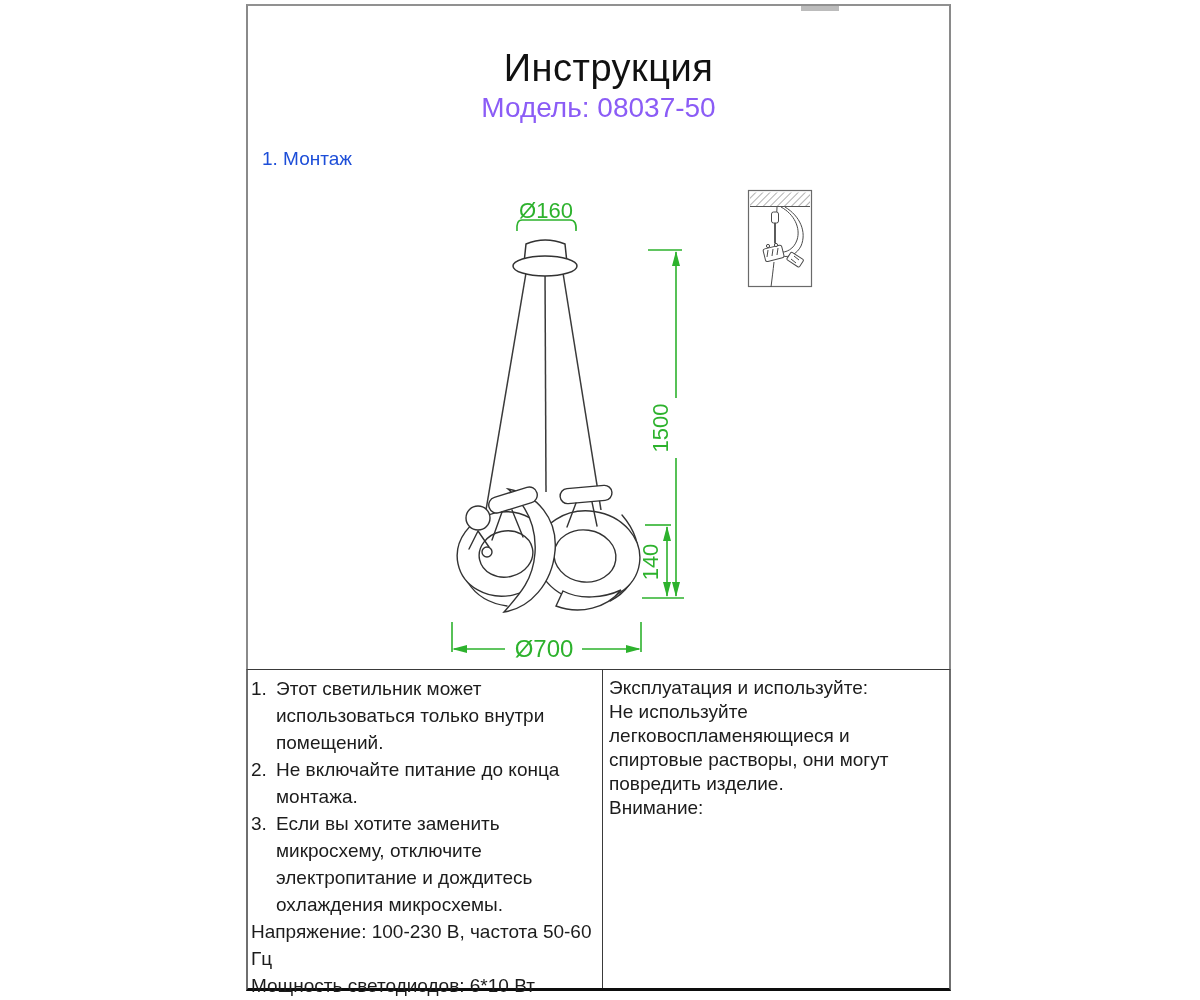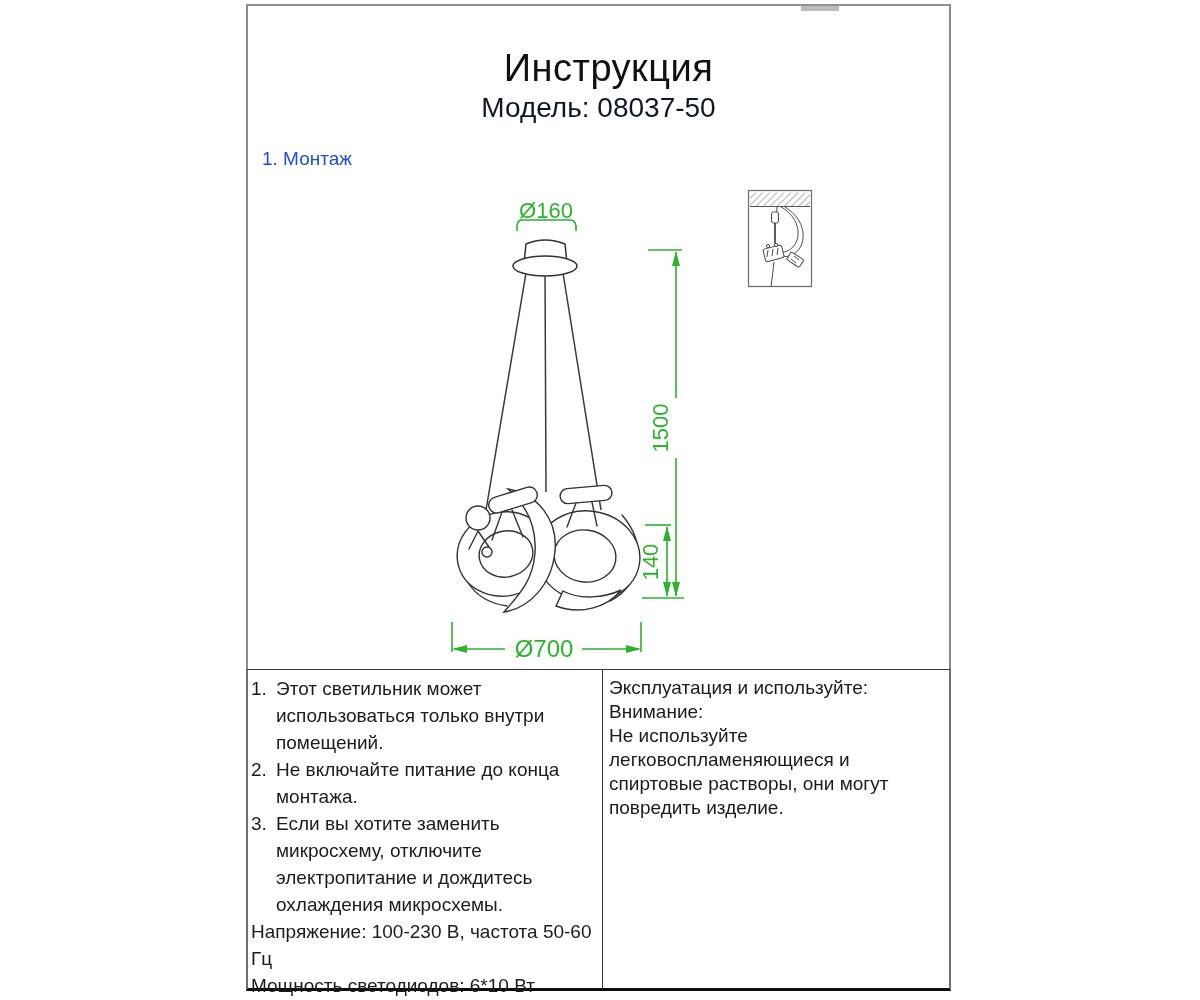--- a/index.html
+++ b/index.html
@@ -12,21 +12,21 @@
     border-top:2px solid #919191;border-left:2px solid #8a8a8a;border-right:2px solid #8a8a8a;
     background:#fff;box-sizing:border-box;
   }
   .smudge{position:absolute;left:553px;top:0;width:38px;height:5px;background:#bcbcbc;}
   .title{
     position:absolute;left:0;right:0;top:40px;text-align:center;
     font-size:38px;line-height:44px;color:#111;letter-spacing:0.5px;padding-left:20px;
   }
   .model{
     position:absolute;left:0;right:0;top:86px;text-align:center;
-    font-size:28px;line-height:32px;color:#0f172a;
+    font-size:28px;line-height:32px;color:#8b5cf6;
   }
   .section-heading{
     position:absolute;left:14px;top:142px;font-size:19px;color:#1d4ed8;
   }
   svg.diagram{position:absolute;left:0;top:0;pointer-events:none;}
   
   .notes-table{
     position:absolute;left:-2px;right:-2px;bottom:0;top:663px;
     border-top:1px solid #3a3a3a;border-bottom:3px solid #0d0d0d;
     border-left:2px solid #6f6f6f;border-right:2px solid #6f6f6f;
@@ -66,22 +66,22 @@
       </div>
       <div class="li">
         <span class="num">3.</span>
         <span class="li-text">Если вы хотите заменить микросхему, отключите электропитание и дождитесь охлаждения микросхемы.</span>
       </div>
       <p class="plain">Напряжение: 100-230 В, частота 50-60 Гц</p>
       <p class="plain">Мощность светодиодов: 6*10 Вт</p>
     </div>
     <div class="col-right">
       <p class="plain">Эксплуатация и используйте:</p>
+      <p class="plain">Не используйте легковоспламеняющиеся и спиртовые растворы, они могут повредить изделие.</p>
       <p class="plain">Внимание:</p>
-      <p class="plain">Не используйте легковоспламеняющиеся и спиртовые растворы, они могут повредить изделие.</p>
     </div>
   </div>
 </div>
 
 <svg class="diagram" width="1200" height="1000" viewBox="0 0 1200 1000">
   <defs>
     <pattern id="hatch" width="5" height="5" patternUnits="userSpaceOnUse" patternTransform="rotate(45)">
       <line x1="0" y1="0" x2="0" y2="5" stroke="#6f6f6f" stroke-width="1.1"></line>
     </pattern>
   </defs>

